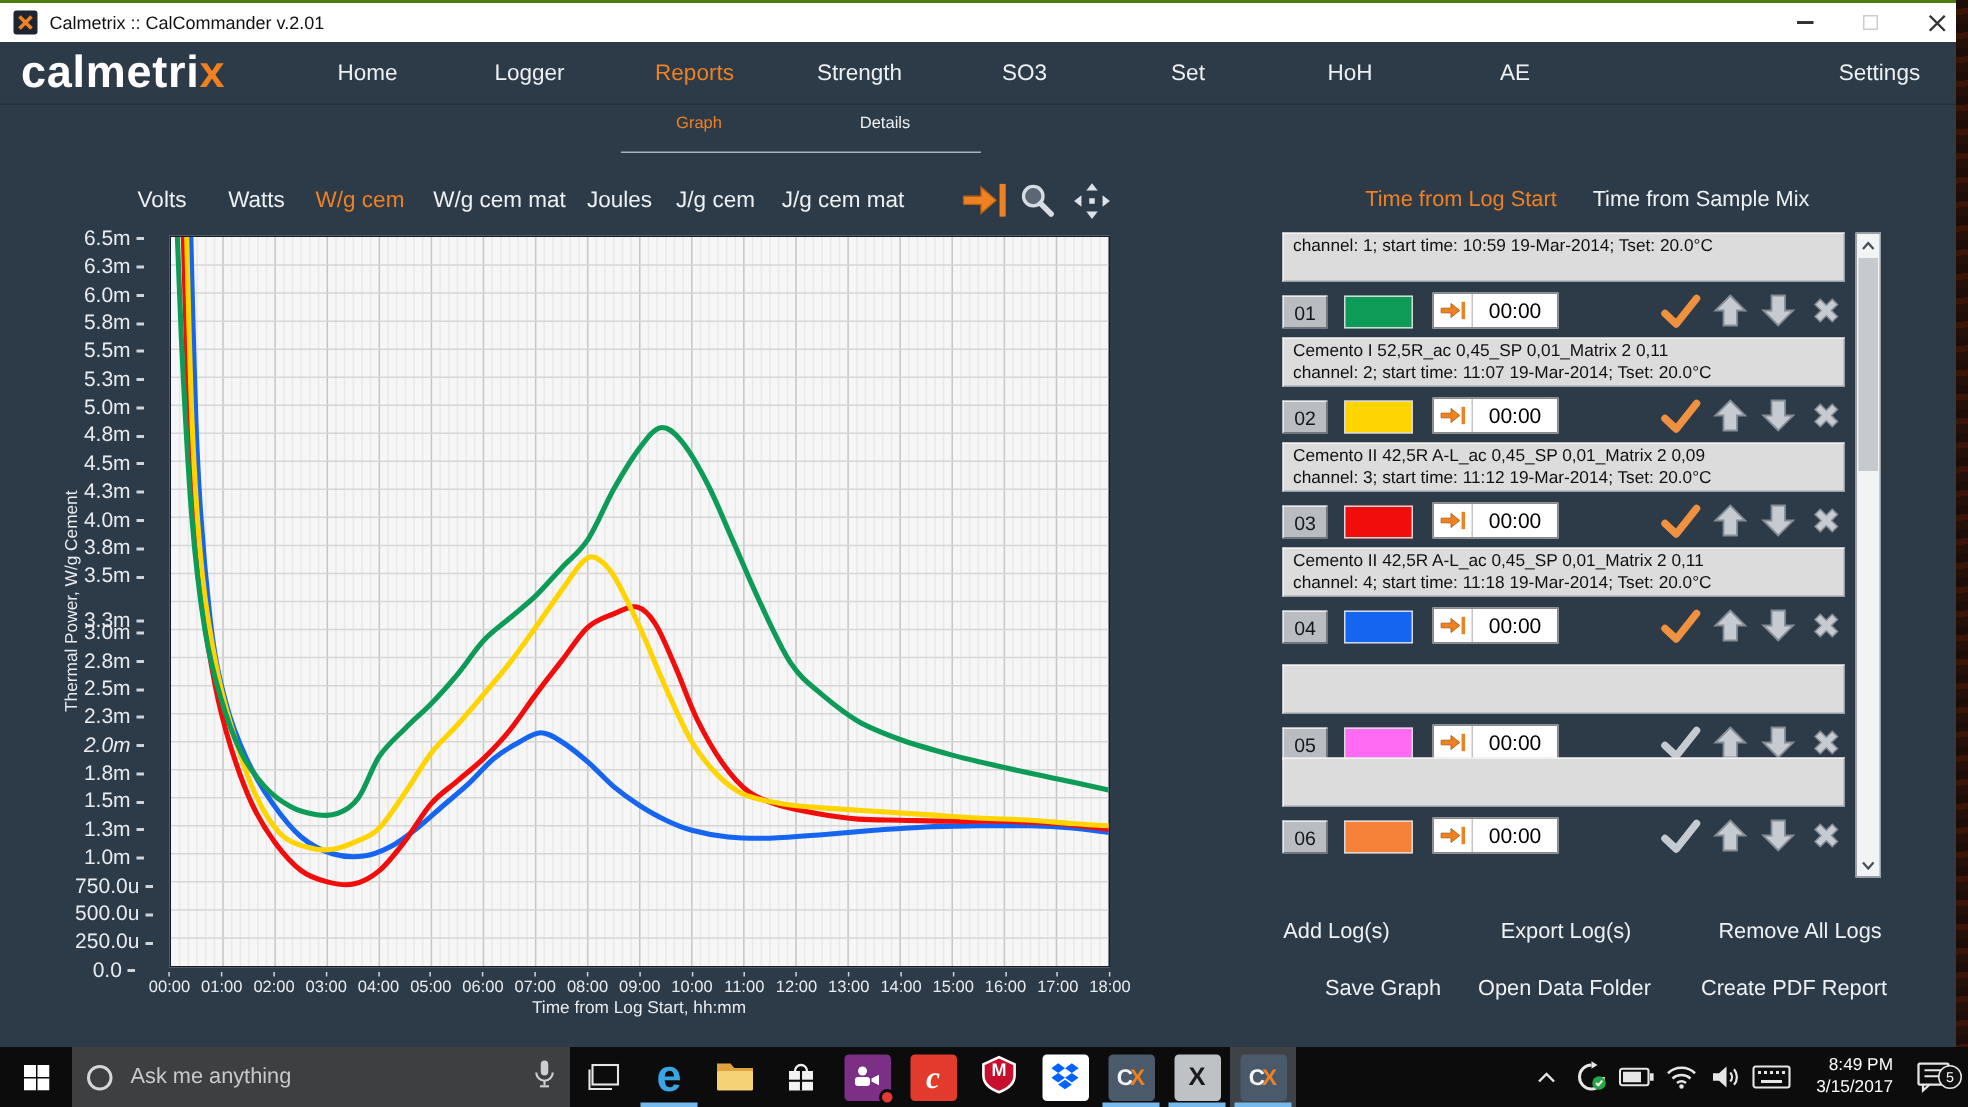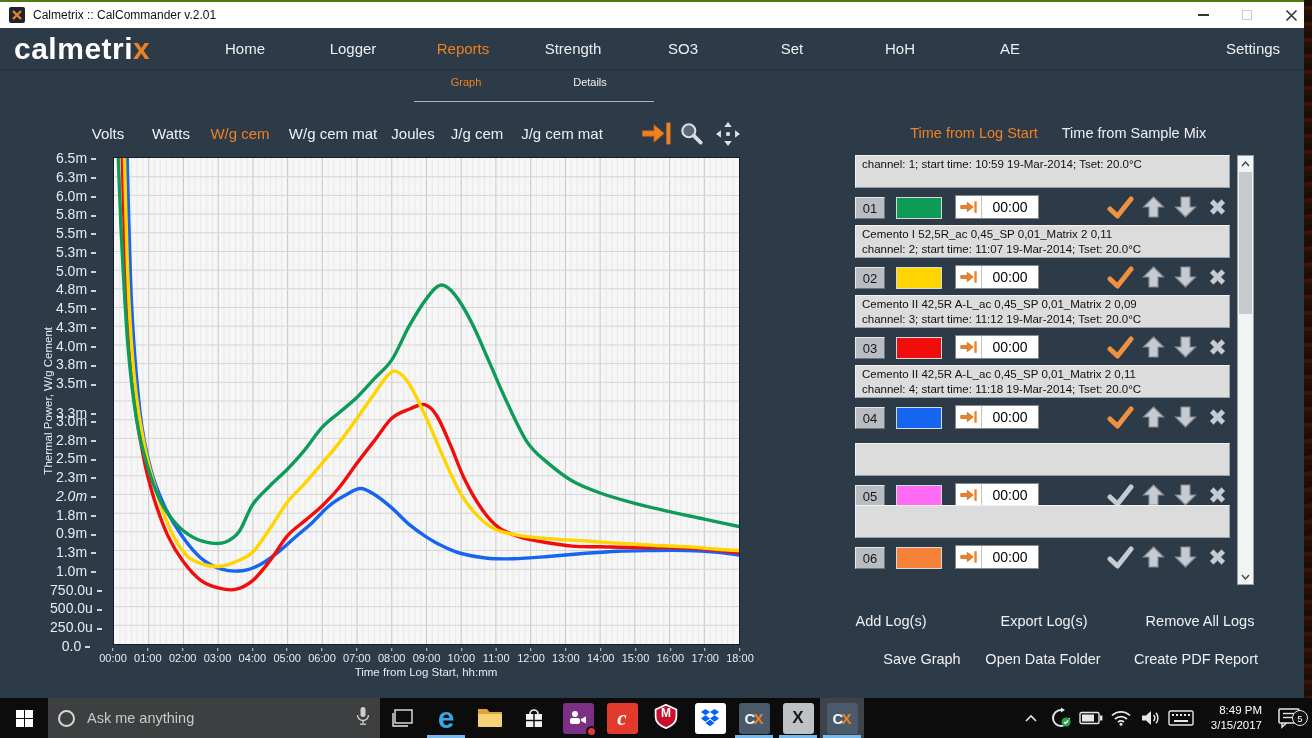--- a/index.html
+++ b/index.html
@@ -227,21 +227,21 @@
       <div class="ytick" style="top: 180.692px;"><span>4.0m</span><i></i></div>
       <div class="ytick" style="top: 199.462px;"><span>3.8m</span><i></i></div>
       <div class="ytick" style="top: 218.231px;"><span>3.5m</span><i></i></div>
       <div class="ytick" style="top: 237px; margin-top: 11px;"><span>3.3m</span><i></i></div>
       <div class="ytick" style="top: 255.769px;"><span>3.0m</span><i></i></div>
       <div class="ytick" style="top: 274.538px;"><span>2.8m</span><i></i></div>
       <div class="ytick" style="top: 293.308px;"><span>2.5m</span><i></i></div>
       <div class="ytick" style="top: 312.077px;"><span>2.3m</span><i></i></div>
       <div class="ytick" style="top: 330.846px; font-style: italic;"><span>2.0m</span><i></i></div>
       <div class="ytick" style="top: 349.615px;"><span>1.8m</span><i></i></div>
-      <div class="ytick" style="top: 368.385px;"><span>0.9m</span><i></i></div>
+      <div class="ytick" style="top: 368.385px;"><span>1.5m</span><i></i></div>
       <div class="ytick" style="top: 387.154px;"><span>1.3m</span><i></i></div>
       <div class="ytick" style="top: 405.923px;"><span>1.0m</span><i></i></div>
       <div class="ytick" style="top: 424.692px;"><span>750.0u</span><i></i></div>
       <div class="ytick" style="top: 443.462px;"><span>500.0u</span><i></i></div>
       <div class="ytick" style="top: 462.231px;"><span>250.0u</span><i></i></div>
       <div class="ytick" style="top: 481px;"><span>0.0</span><i></i></div>
     </div>
   <div class="plot">
     <svg id="plot-svg" width="625" height="486" viewBox="0 0 625 486">
         <line x1="5.8" y1="0" x2="5.8" y2="486" stroke="#e9e9e9" stroke-width="1"></line>

